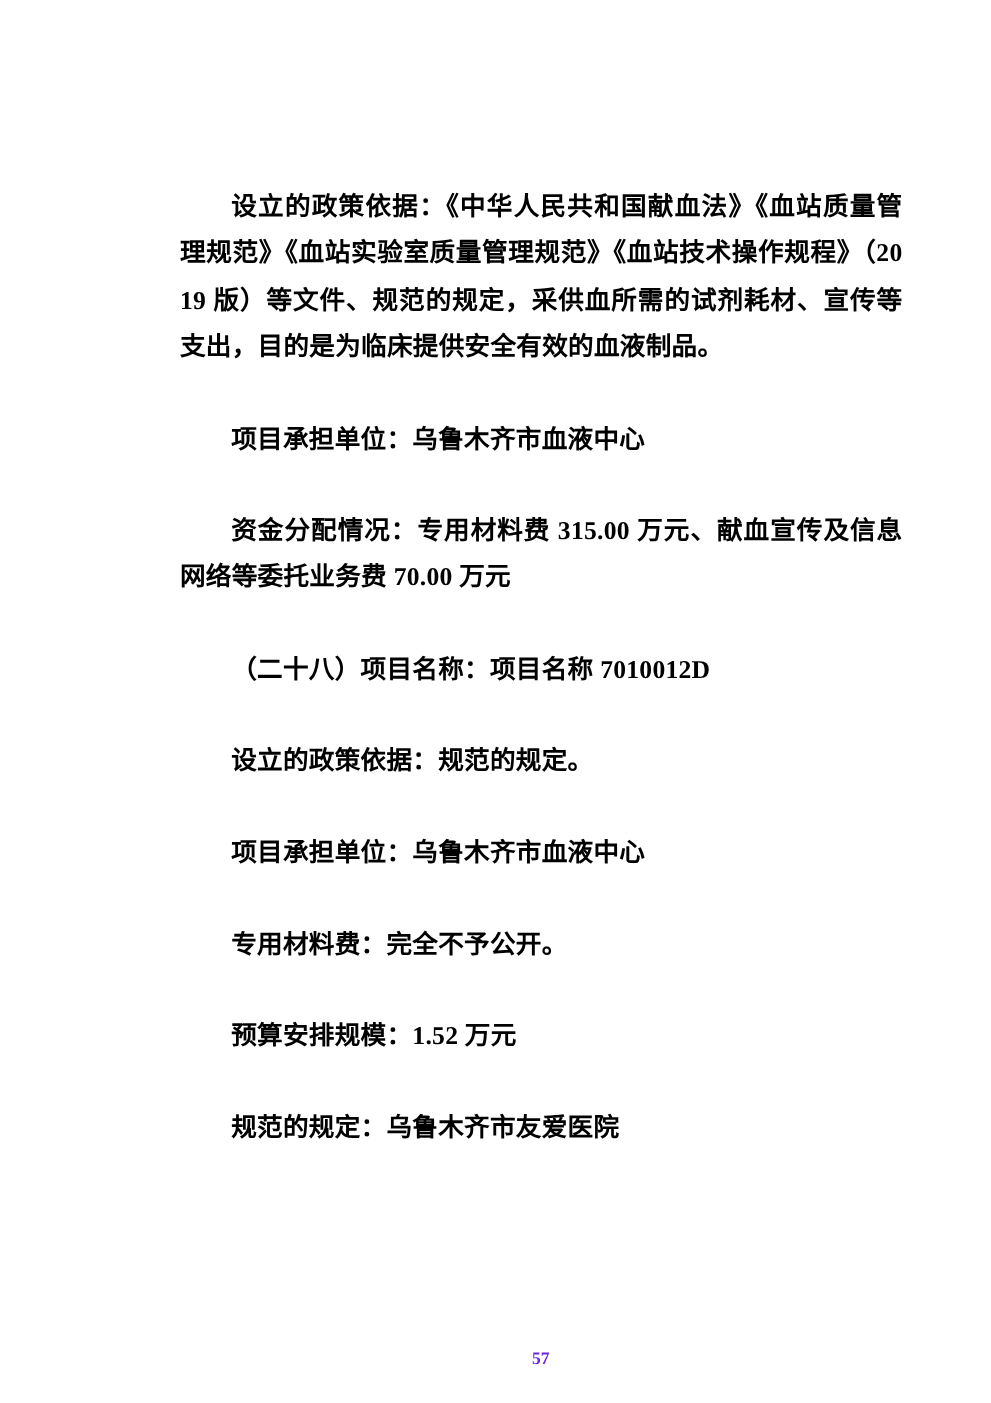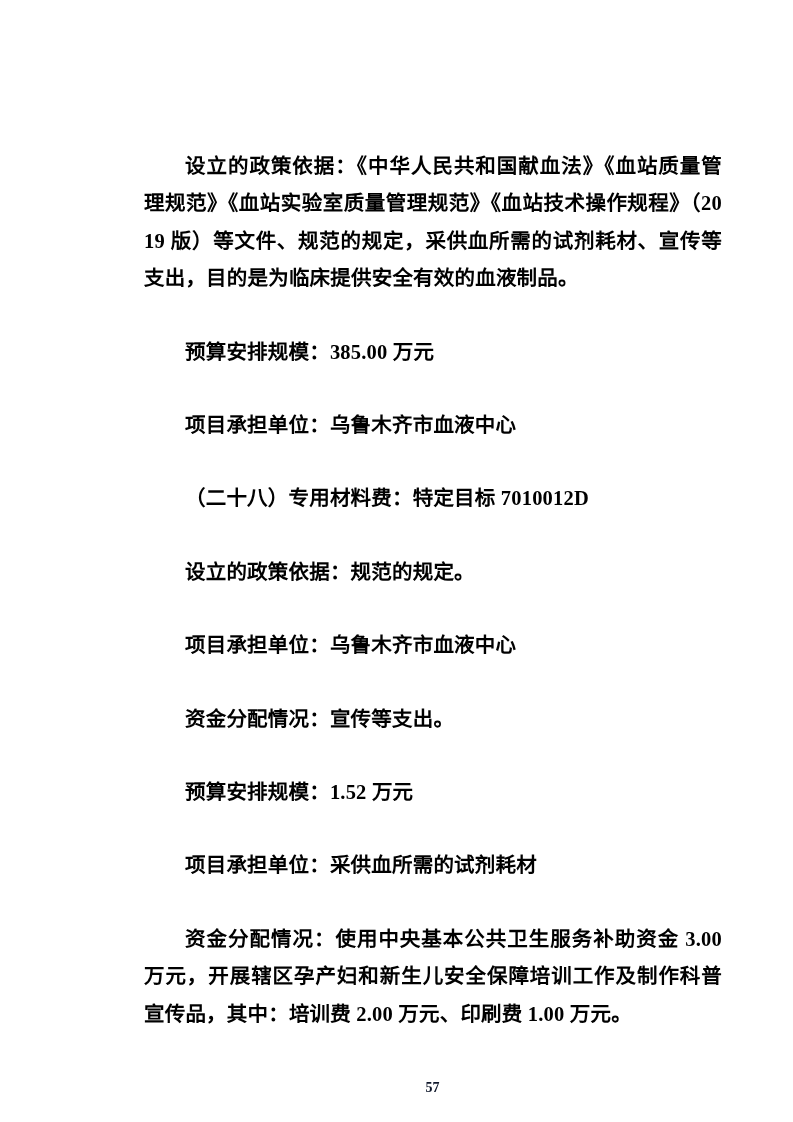--- a/index.html
+++ b/index.html
@@ -42,36 +42,35 @@
     position: absolute;
     left: 0;
     top: 1024px;
     width: 793px;
     text-align: center;
   }
 
   .page-number {
     font-family: "Liberation Serif", "DejaVu Serif", serif;
     font-size: 14px;
-    color: #0f172a;
+    color: #6d28d9;
   }
 </style>
 </head>
 <body>
 
 <div class="page">
   <div class="content">
     <p class="para">设立的政策依据：《中华人民共和国献血法》《血站质量管理规范》《血站实验室质量管理规范》《血站技术操作规程》（2019 版）等文件、规范的规定，采供血所需的试剂耗材、宣传等支出，目的是为临床提供安全有效的血液制品。</p>
-    <p class="para">预算安排规模：385.00 万元</p>
     <p class="para">项目承担单位：乌鲁木齐市血液中心</p>
-    <p class="para">（二十八）专用材料费：特定目标 7010012D</p>
+    <p class="para">资金分配情况：专用材料费 315.00 万元、献血宣传及信息网络等委托业务费 70.00 万元</p>
+    <p class="para">（二十八）项目名称：项目名称 7010012D</p>
     <p class="para">设立的政策依据：规范的规定。</p>
     <p class="para">项目承担单位：乌鲁木齐市血液中心</p>
-    <p class="para">资金分配情况：宣传等支出。</p>
+    <p class="para">专用材料费：完全不予公开。</p>
     <p class="para">预算安排规模：1.52 万元</p>
-    <p class="para">项目承担单位：采供血所需的试剂耗材</p>
-    <p class="para">资金分配情况：使用中央基本公共卫生服务补助资金 3.00 万元，开展辖区孕产妇和新生儿安全保障培训工作及制作科普宣传品，其中：培训费 2.00 万元、印刷费 1.00 万元。</p>
+    <p class="para">规范的规定：乌鲁木齐市友爱医院</p>
   </div>
 
   <div class="page-footer">
     <span class="page-number">57</span>
   </div>
 </div>
 
 </body></html>

